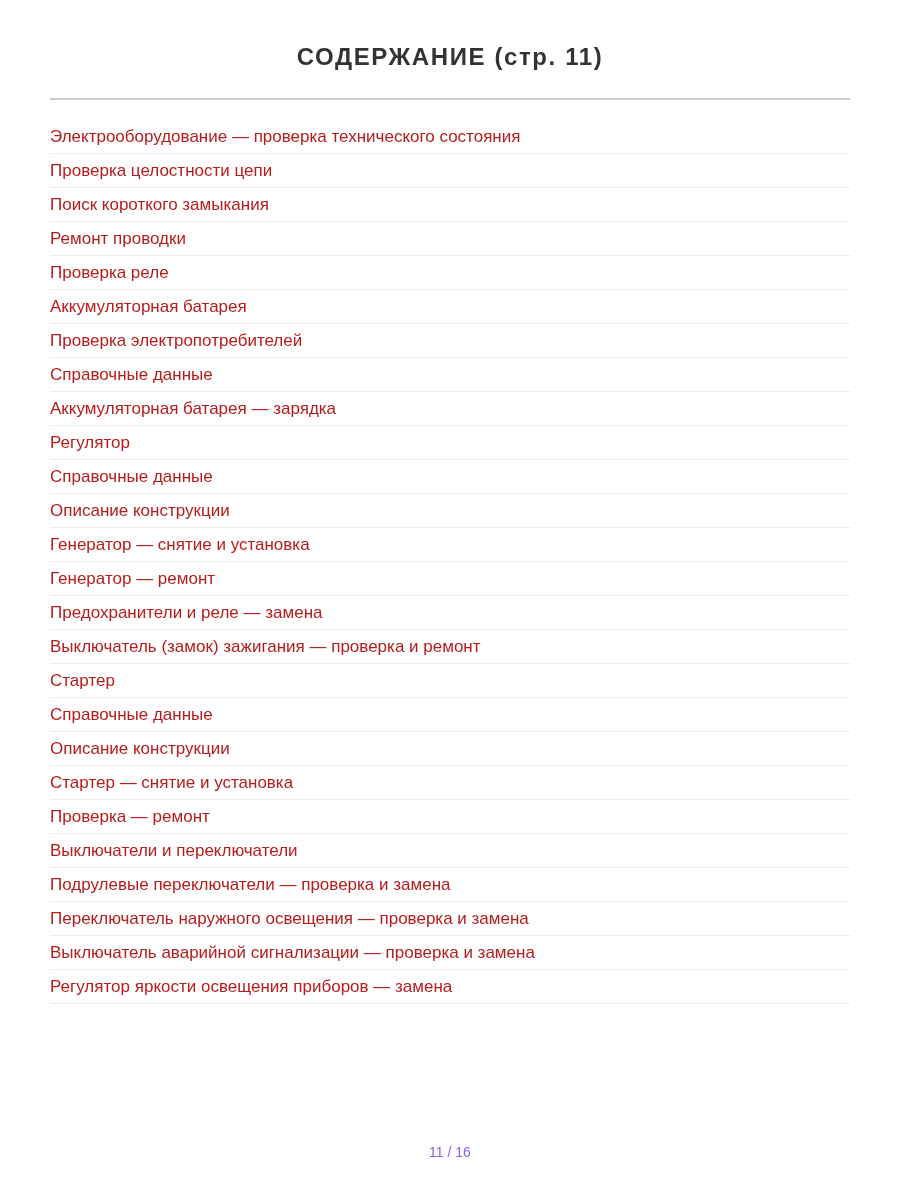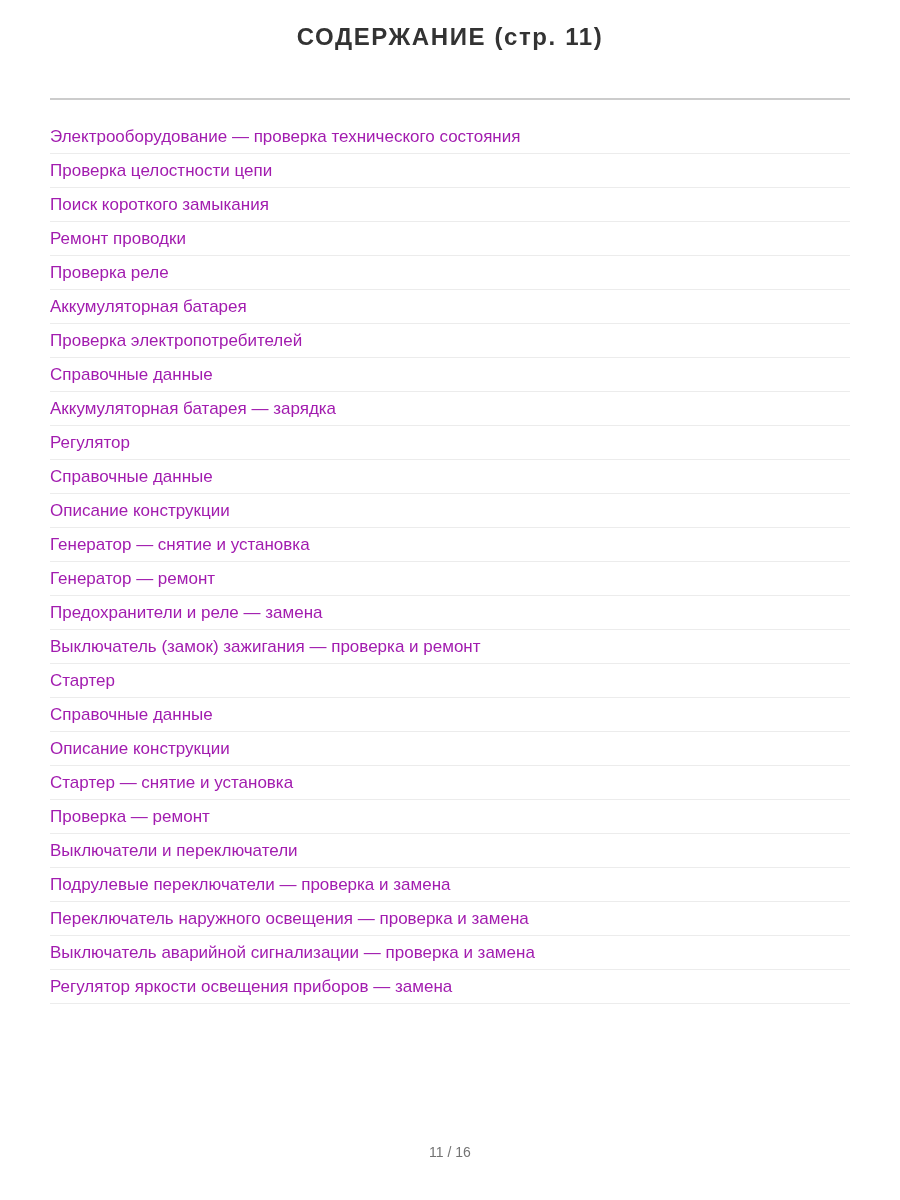--- a/index.html
+++ b/index.html
@@ -16,21 +16,21 @@
       overflow: hidden;
     }
     .page {
       position: absolute;
       left: 50px;
       top: 0;
       width: 800px;
     }
     .title {
       margin: 0;
-      padding-top: 20px;
+      padding-top: 40px;
       height: 34px;
       text-align: center;
       font-size: 24px;
       font-weight: bold;
       letter-spacing: 1.6px;
       color: #333333;
       line-height: 34px;
     }
     .title-rule {
       position: absolute;
@@ -47,32 +47,32 @@
       width: 800px;
       margin: 0;
       padding: 0;
       list-style: none;
     }
     .toc-item {
       height: 33px;
       border-bottom: 1px solid #ececec;
       font-size: 17px;
       line-height: 34px;
-      color: #a21caf;
+      color: #b91c1c;
       white-space: nowrap;
       cursor: pointer;
     }
     .footer {
       position: absolute;
       top: 1142px;
       left: 0;
       width: 900px;
       text-align: center;
       font-size: 14px;
-      color: #737373;
+      color: #8b5cf6;
       line-height: 20px;
     }
   </style>
 </head>
 <body>
 
 <div class="page">
   <h1 class="title">СОДЕРЖАНИЕ (стр. 11)</h1>
   <div class="title-rule"></div>
 

